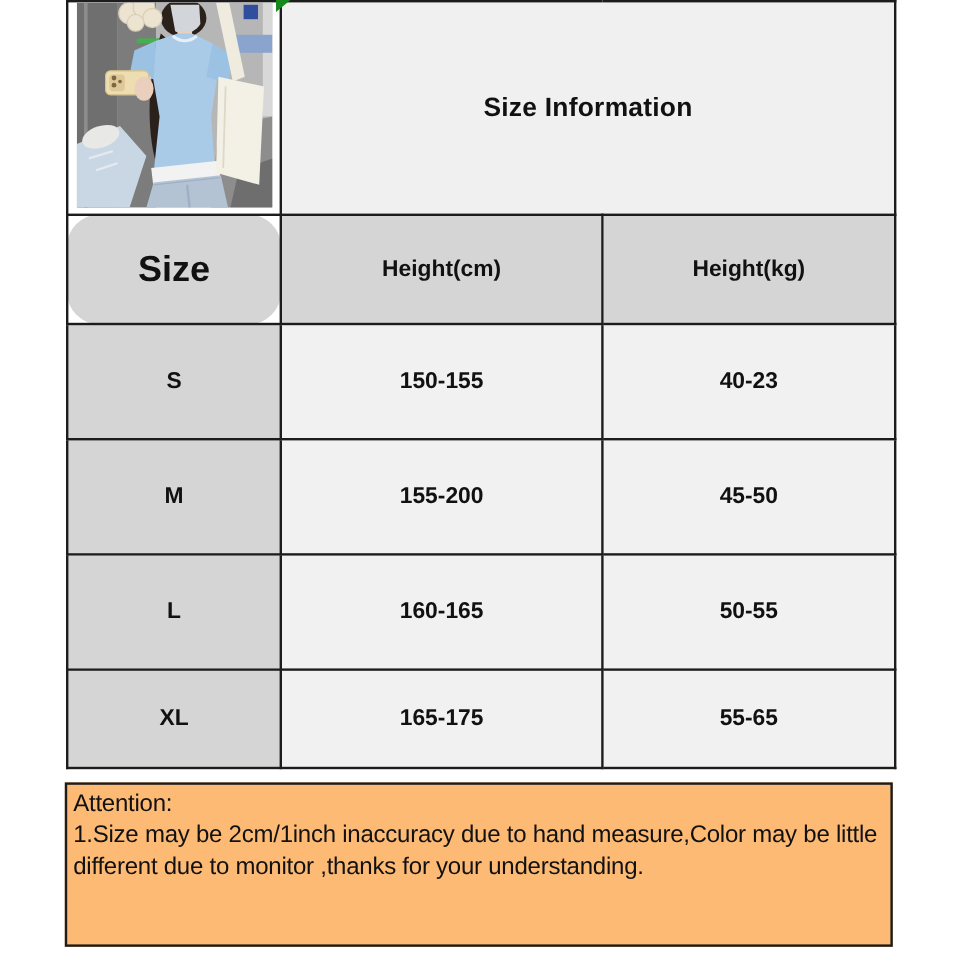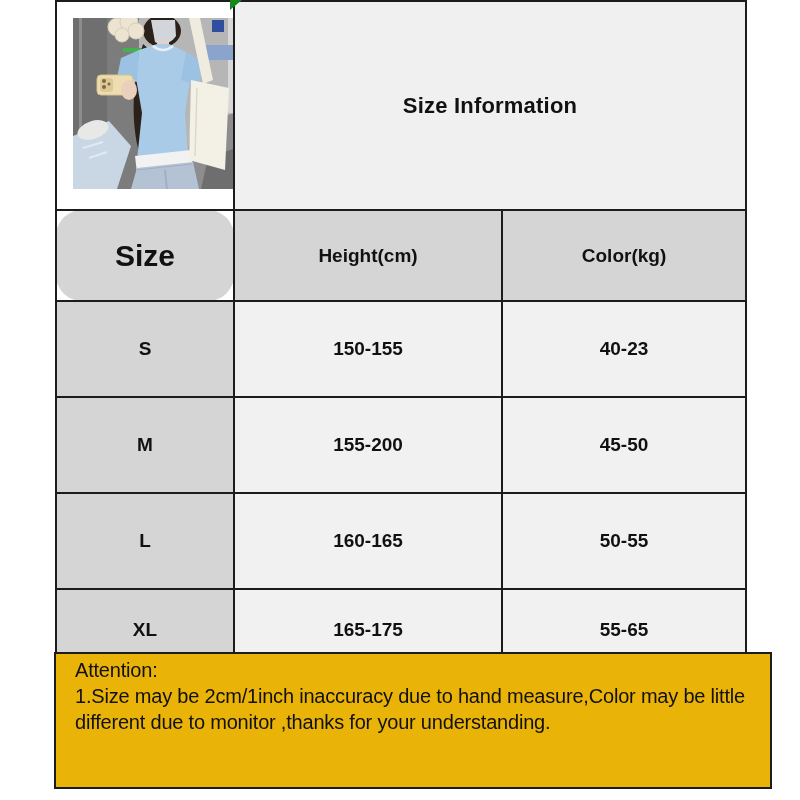--- a/index.html
+++ b/index.html
@@ -25,21 +25,21 @@
     left: 55px;
     top: 0;
     width: 690px;
     border-collapse: collapse;
     table-layout: fixed;
   }
   table.size-table td {
     border: 2px solid #1c1c1c;
     text-align: center;
     vertical-align: middle;
-    padding: 16px;
+    padding: 0;
     overflow: hidden;
   }
   td.photo-cell {
     background: #ffffff;
     border-top: none;
     vertical-align: top;
     text-align: left;
   }
   td.title-cell {
     background: #f0f0f0;
@@ -78,22 +78,22 @@
   }
 
   
   .attention-box {
     position: absolute;
     left: 54px;
     top: 652px;
     width: 676px;
     height: 127px;
     border: 2px solid #1c1c1c;
-    background: #eab308;
-    padding: 3px 19px;
+    background: #fdba74;
+    padding: 3px 5px;
     font-size: 20px;
     line-height: 26px;
     letter-spacing: -0.2px;
   }
   .attention-box .note { margin: 0; }
 </style>
 </head>
 <body>
 
 <div class="canvas">
@@ -165,21 +165,21 @@
           <ellipse cx="20" cy="112" rx="16" ry="9" fill="#e8e8e6" transform="rotate(-18 20 112)"></ellipse>
           <path d="M10,130 L30,124 M16,140 L34,134" stroke="#e2e9f0" stroke-width="2"></path>
         </svg>
       </td>
       <td class="title-cell" colspan="2">Size Information</td>
     </tr>
 
     <tr class="header-row" style="height:91px">
       <td class="size-col-header">Size</td>
       <td>Height(cm)</td>
-      <td>Color(kg)</td>
+      <td>Height(kg)</td>
     </tr>
 
     <tr class="data-row" style="height:96px">
       <td class="size-label-cell">S</td>
       <td>150-155</td>
       <td>40-23</td>
     </tr>
     <tr class="data-row" style="height:96px">
       <td class="size-label-cell">M</td>
       <td>155-200</td>

